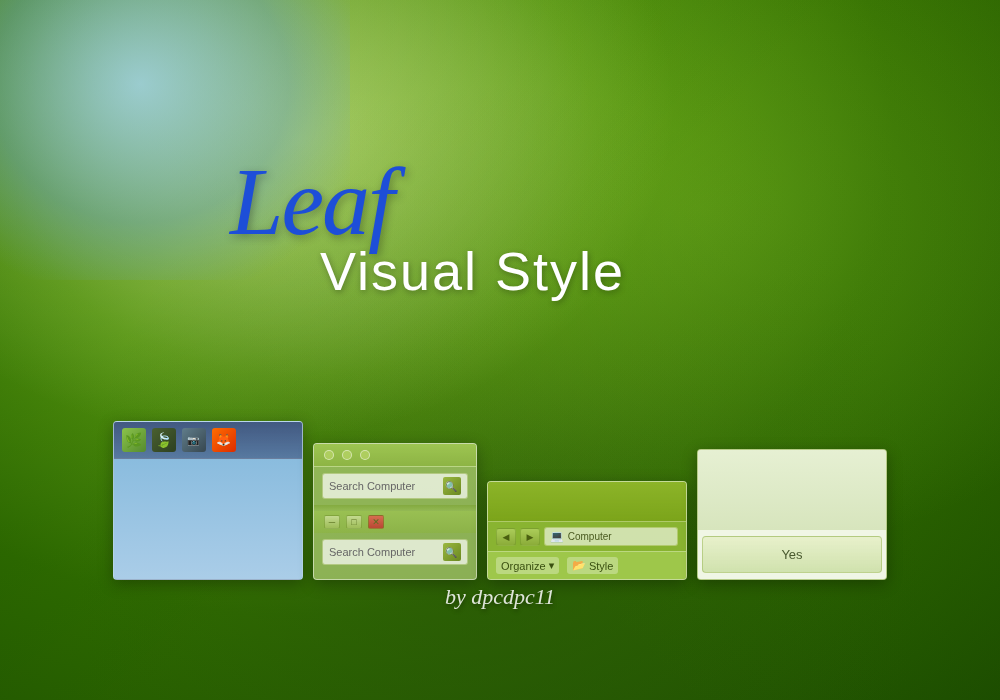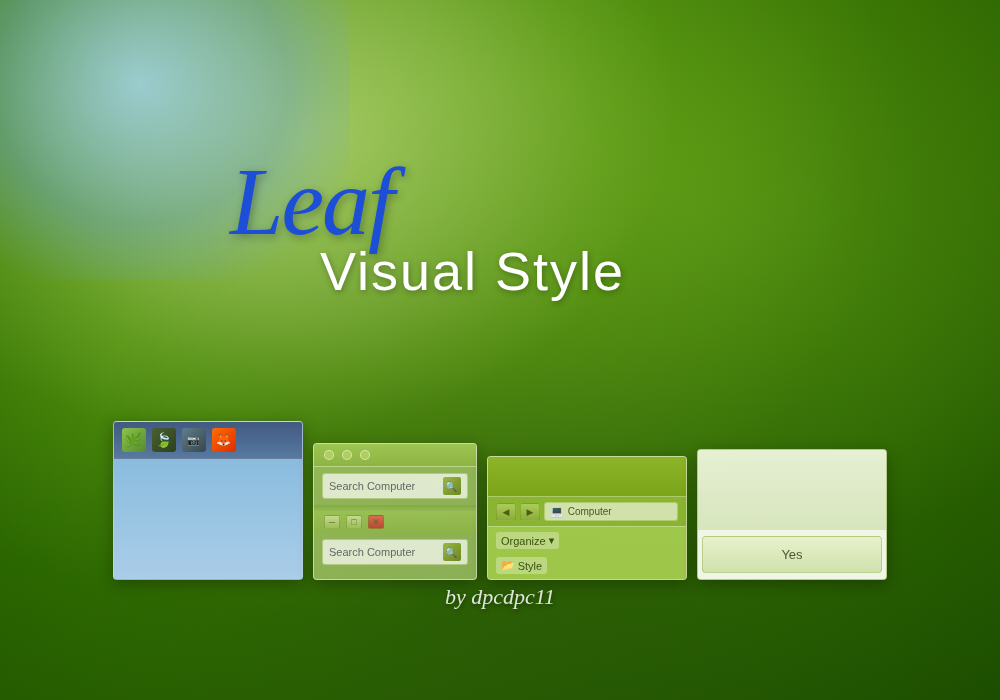--- a/index.html
+++ b/index.html
@@ -280,26 +280,25 @@
       color: #4a5a20;
       gap: 4px;
     }
 
     .address-icon {
       font-size: 11px;
     }
 
     .win3-toolbar {
       display: flex;
-      align-items: flex-start;
+      align-items: flex-end;
       padding: 5px 8px;
       background: rgba(180,220,100,0.5);
       gap: 8px;
       border-top: 1px solid rgba(255,255,255,0.3);
-      flex-direction: column;
     }
 
     .toolbar-btn {
       display: flex;
       align-items: center;
       gap: 3px;
       font-size: 11px;
       color: #3a5010;
       padding: 2px 5px;
       background: rgba(255,255,255,0.3);

